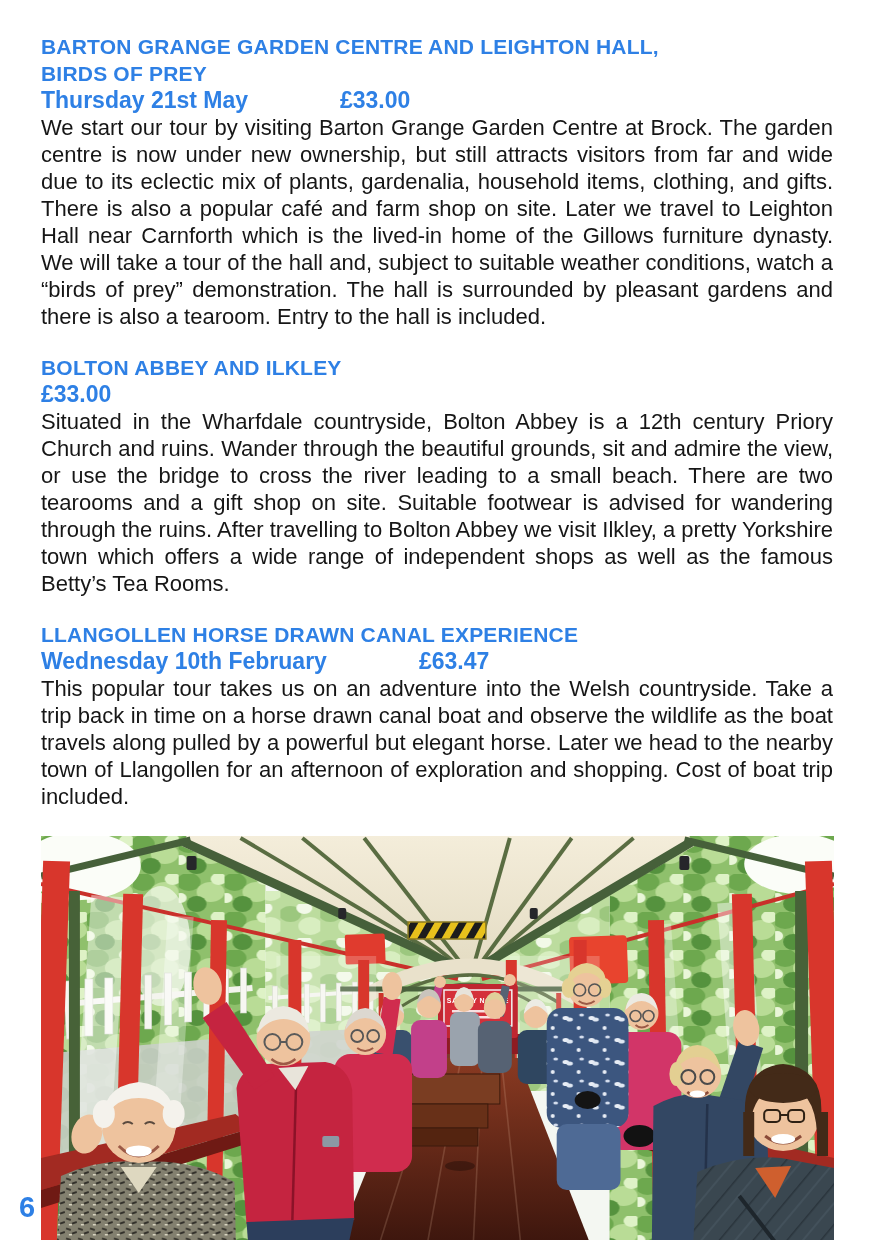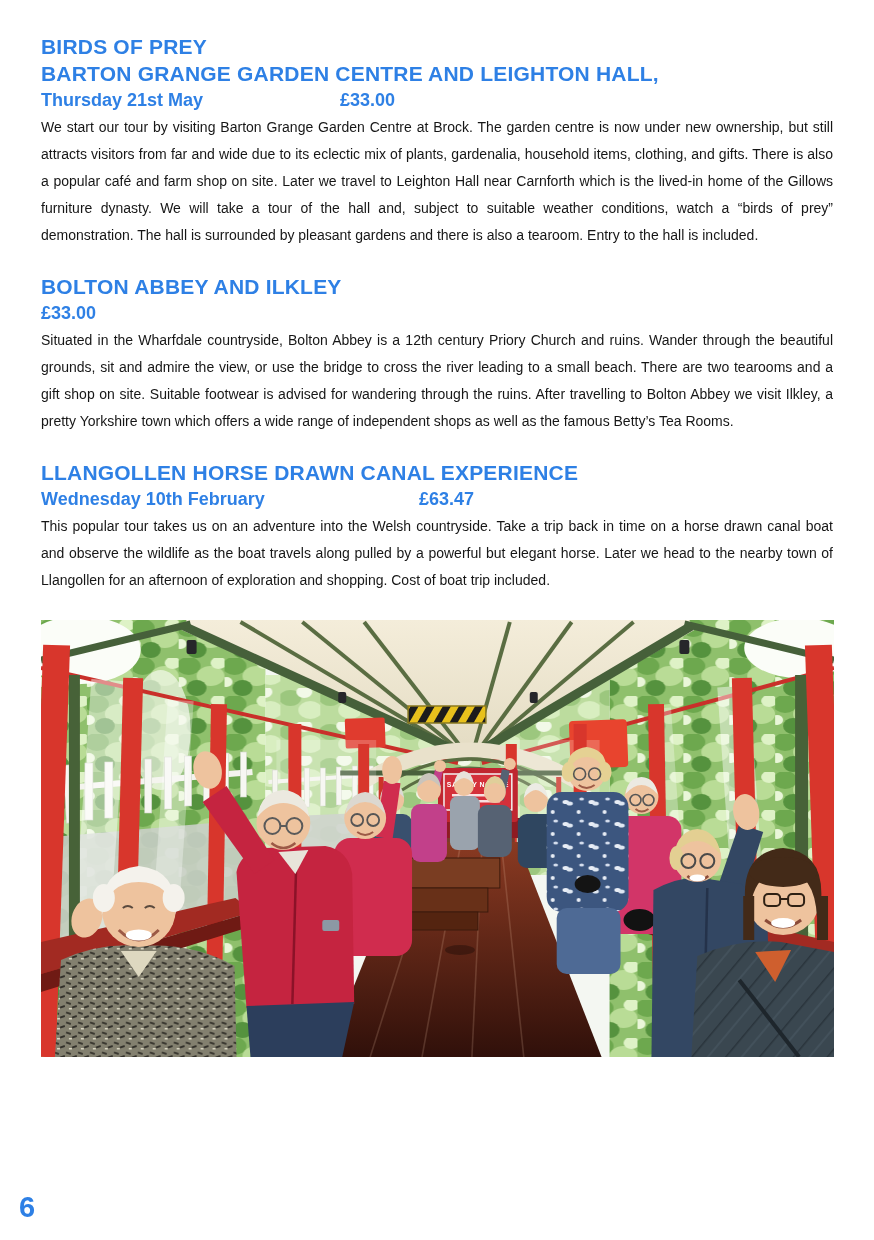--- a/index.html
+++ b/index.html
@@ -8,42 +8,42 @@
     width:874px; height:1240px; position:relative; overflow:hidden;
     font-family:"Liberation Sans", sans-serif;
   }
   .content { position:absolute; left:41px; top:0; width:792px; }
   .tour-title {
     color:#2e80e5; font-weight:bold; font-size:21px; line-height:27px;
     letter-spacing:0.2px;
   }
   .sec-first { margin-top:33px; }
   .sec { margin-top:24px; }
-  .date-row { display:flex; color:#2e80e5; font-weight:bold; font-size:18px; line-height:27px; }
+  .date-row { display:flex; color:#2e80e5; font-weight:bold; font-size:23px; line-height:27px; }
   .date-cell-1 { width:299px; }
   .date-cell-3 { width:378px; }
   .body-text {
-    font-size:14px; line-height:27px; text-align:justify; color:#161616;
+    font-size:22px; line-height:27px; text-align:justify; color:#161616;
   }
   .photo-wrap { margin-top:26px; width:793px; height:437px; overflow:hidden; }
   .photo-wrap svg { display:block; }
   .page-number {
     position:absolute; left:19px; top:1191px;
     color:#2e80e5; font-weight:bold; font-size:29px;
   }
 </style>
 </head>
 <body>
 
 <div class="page">
   <main class="content">
 
     <section class="sec-first">
+      <div class="tour-title">BARTON GRANGE GARDEN CENTRE AND LEIGHTON HALL,</div>
       <div class="tour-title">BIRDS OF PREY</div>
-      <div class="tour-title">BARTON GRANGE GARDEN CENTRE AND LEIGHTON HALL,</div>
       <div class="date-row">
         <span class="date-cell-1">Thursday 21st May</span>
         <span>£33.00</span>
       </div>
       <p class="body-text">We start our tour by visiting Barton Grange Garden Centre at Brock.  The garden centre is now under new ownership, but still attracts visitors from far and wide due to its eclectic mix of plants, gardenalia, household items, clothing, and gifts. There is also a popular café and farm shop on site. Later we travel to Leighton Hall near Carnforth which is the lived-in home of the Gillows furniture dynasty. We will take a tour of the hall and, subject to suitable weather conditions, watch a “birds of prey” demonstration.  The hall is surrounded by pleasant gardens and there is also a tearoom. Entry to the hall is included.</p>
     </section>
 
     <section class="sec">
       <div class="tour-title">BOLTON ABBEY AND ILKLEY</div>
       <div class="date-row">

